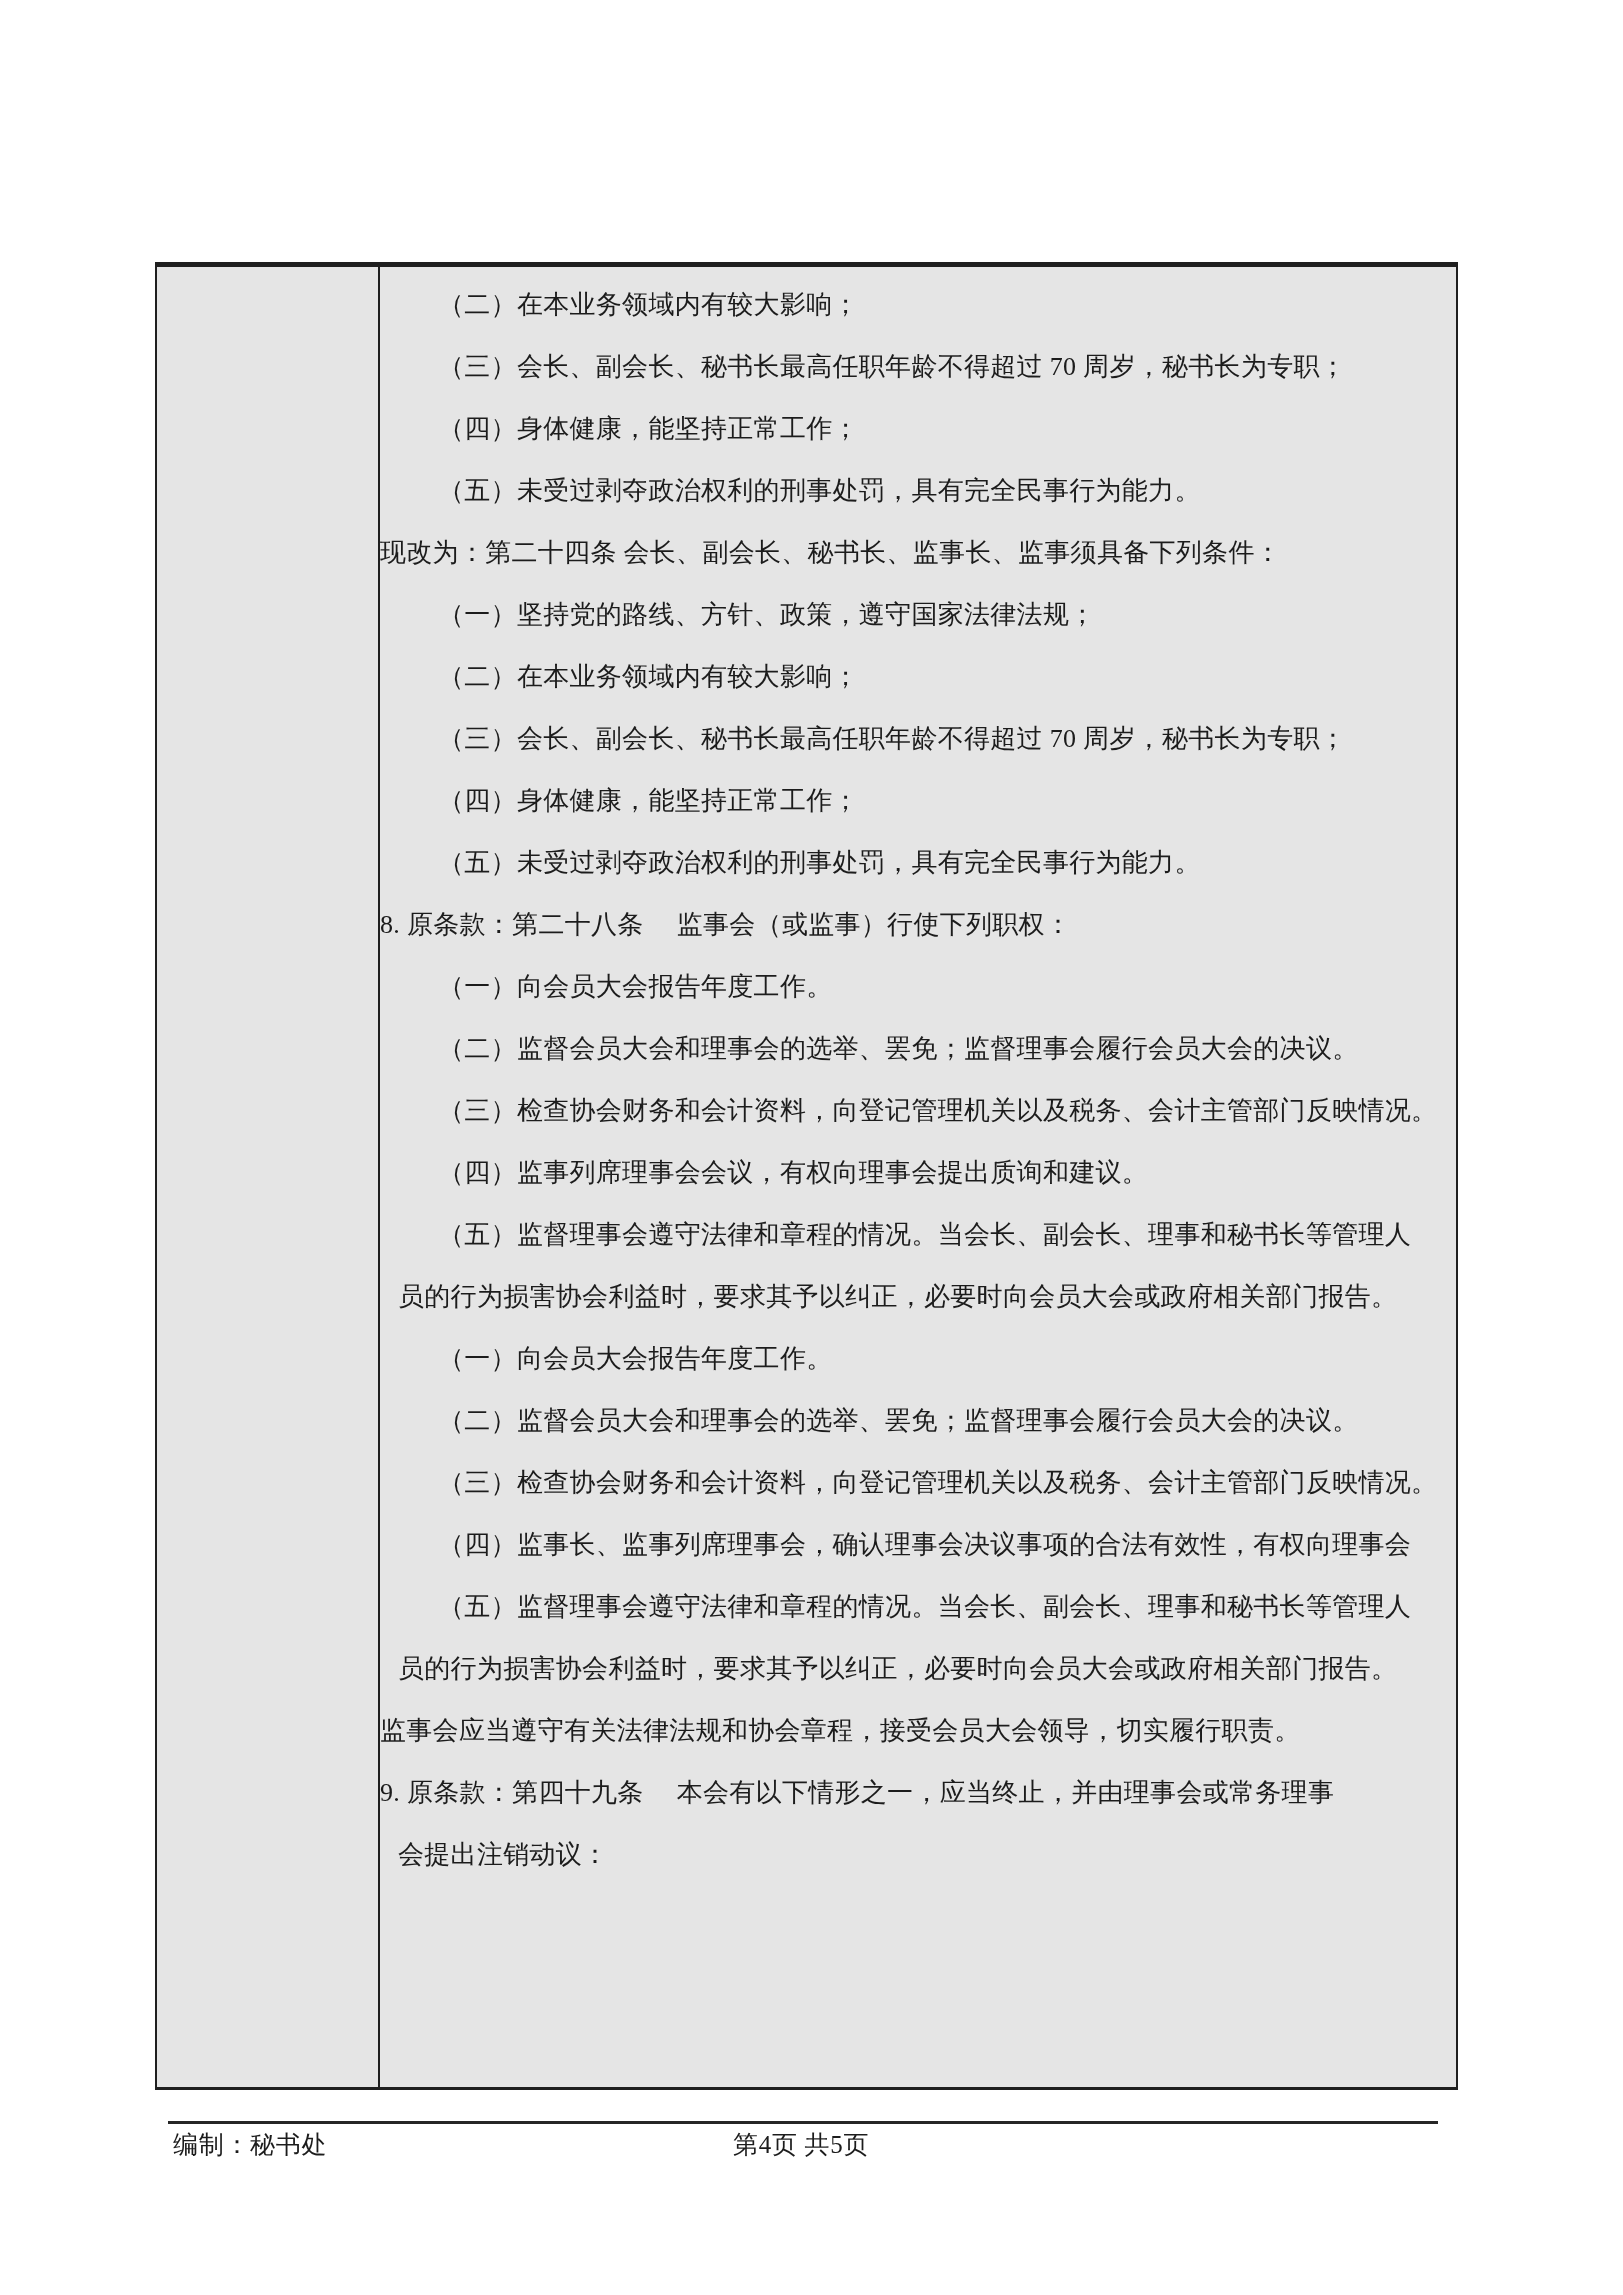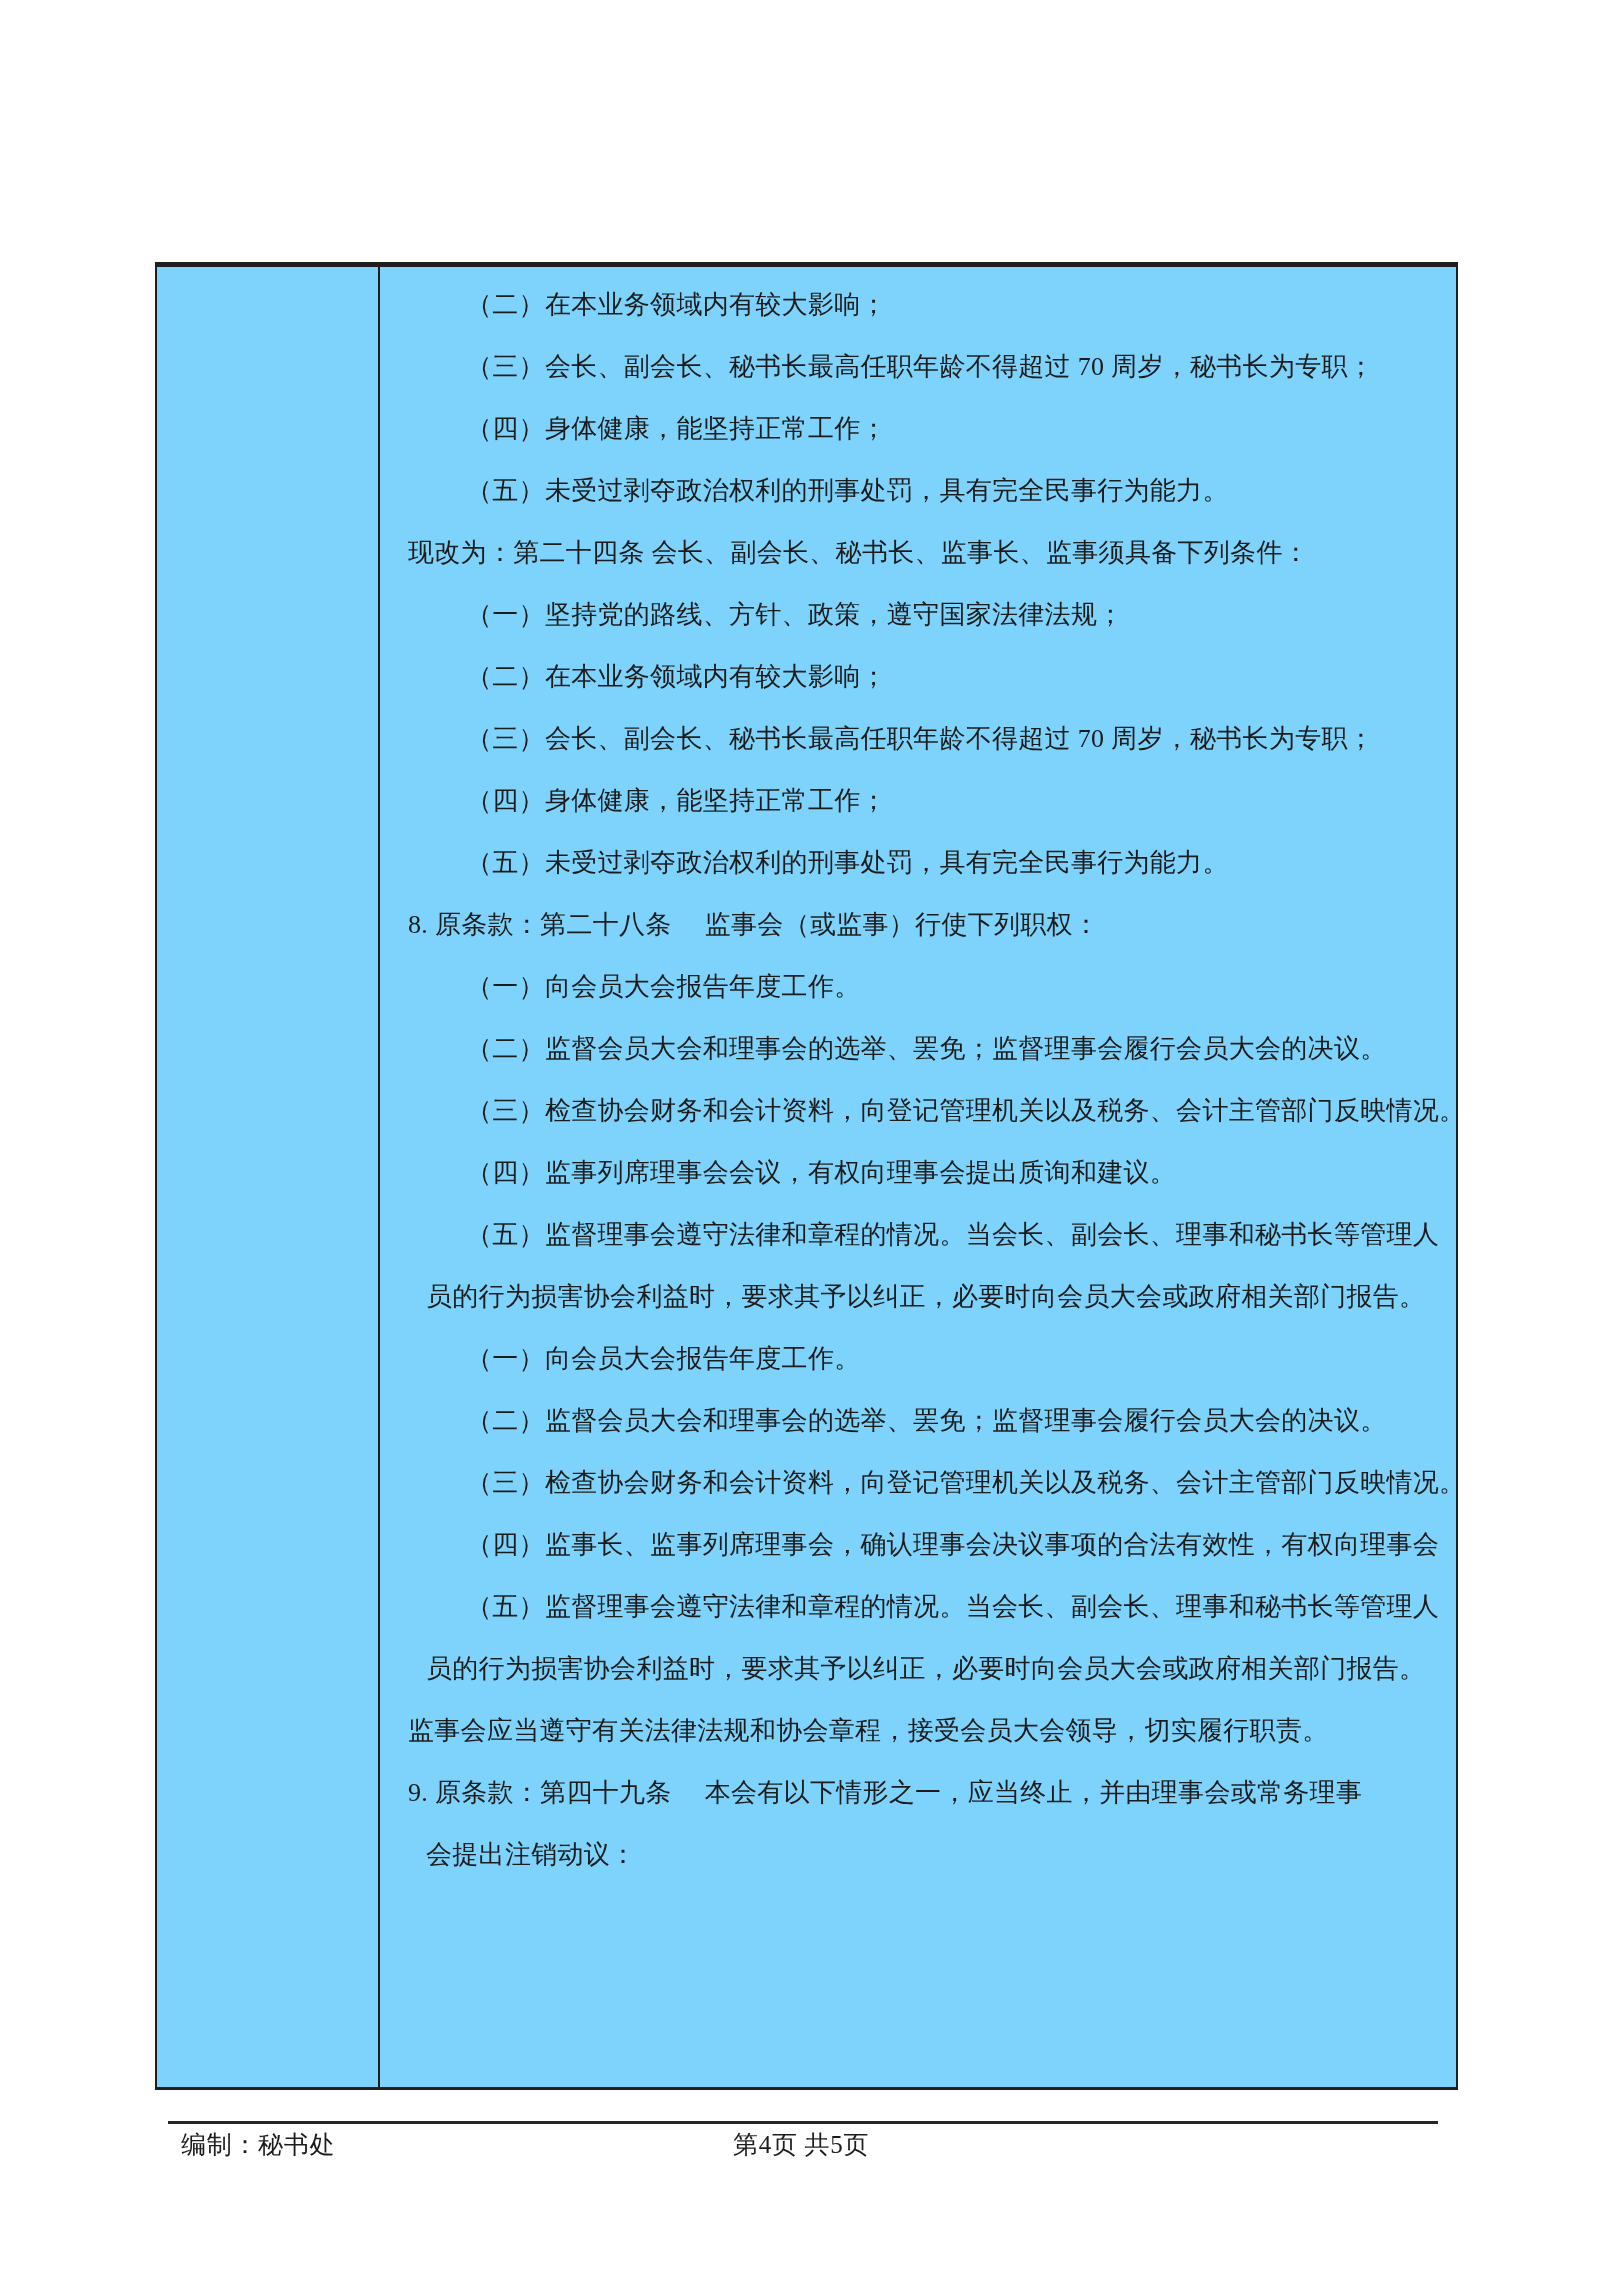--- a/index.html
+++ b/index.html
@@ -25,22 +25,21 @@
     position: absolute;
     left: 155px;
     top: 262px;
     width: 1303px;
     height: 1828px;
     box-sizing: border-box;
     border: 2.6px solid #1f1f1f;
     border-top-width: 5.9px;
     border-bottom-width: 3.9px;
     display: flex;
-    background: #7dd3fc;
-    gap: 28px;
+    background: #e5e5e5;
   }
   .col-left {
     width: 223px;
     box-sizing: border-box;
     border-right: 2px solid #1f1f1f;
     flex: none;
   }
   .col-main {
     flex: 1;
     box-sizing: border-box;
@@ -67,21 +66,20 @@
     height: 2.6px;
     background: #262626;
   }
   .footer-left {
     position: absolute;
     left: 173px;
     top: 2130px;
     font-size: 25px;
     line-height: 30px;
     letter-spacing: 0.7px;
-    margin-left: 8px;
   }
   .footer-page {
     position: absolute;
     left: 689px;
     top: 2130px;
     font-size: 25px;
     line-height: 30px;
     letter-spacing: 0.7px;
     margin-left: 44px;
   }

